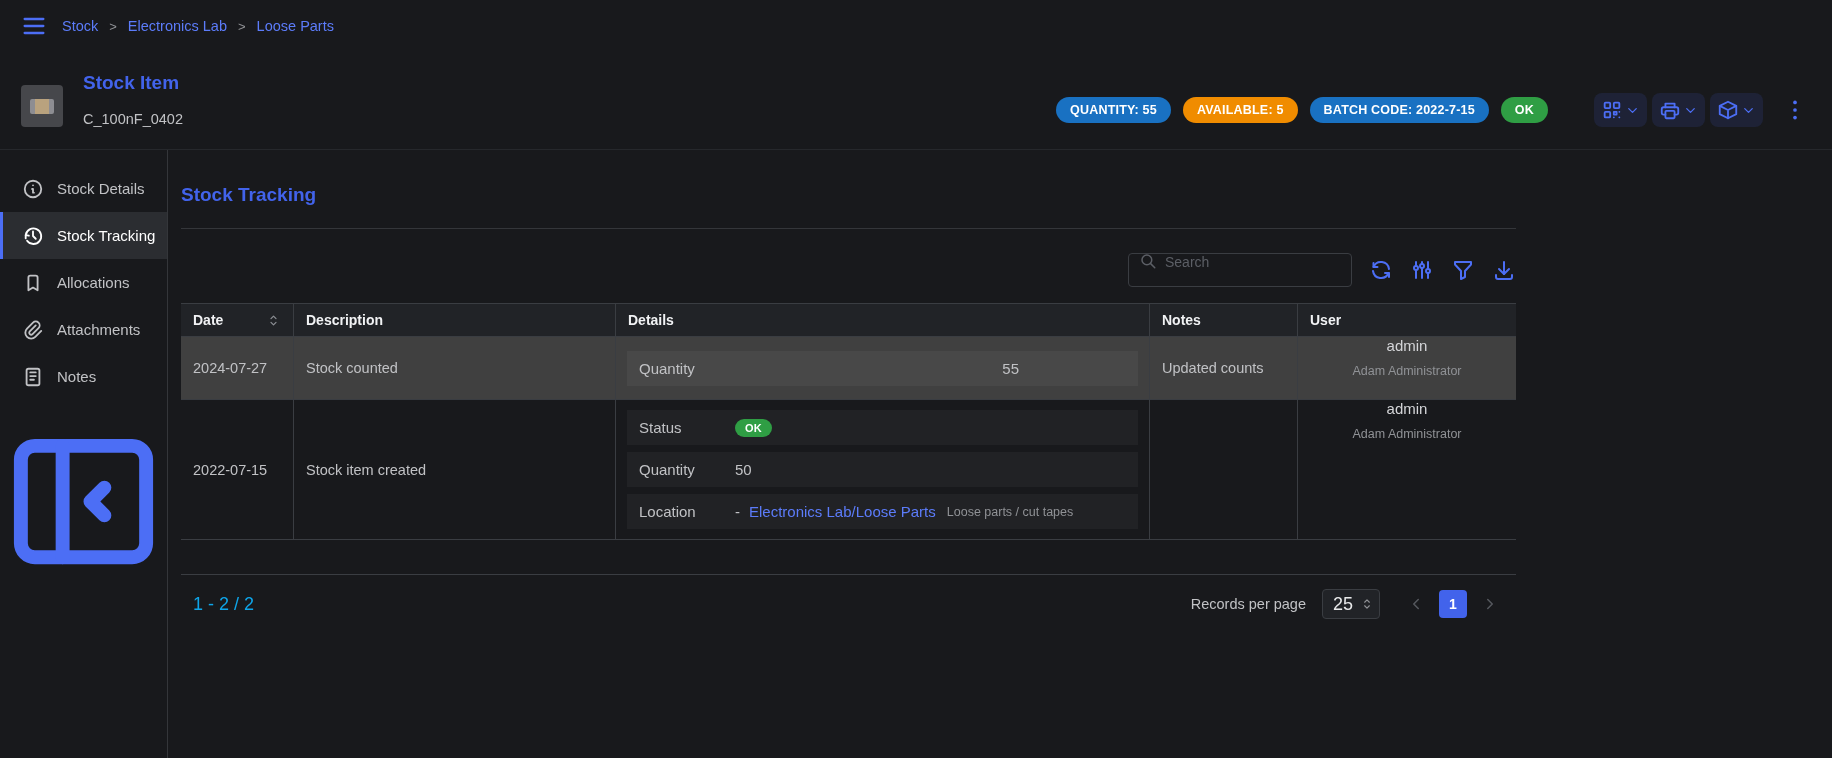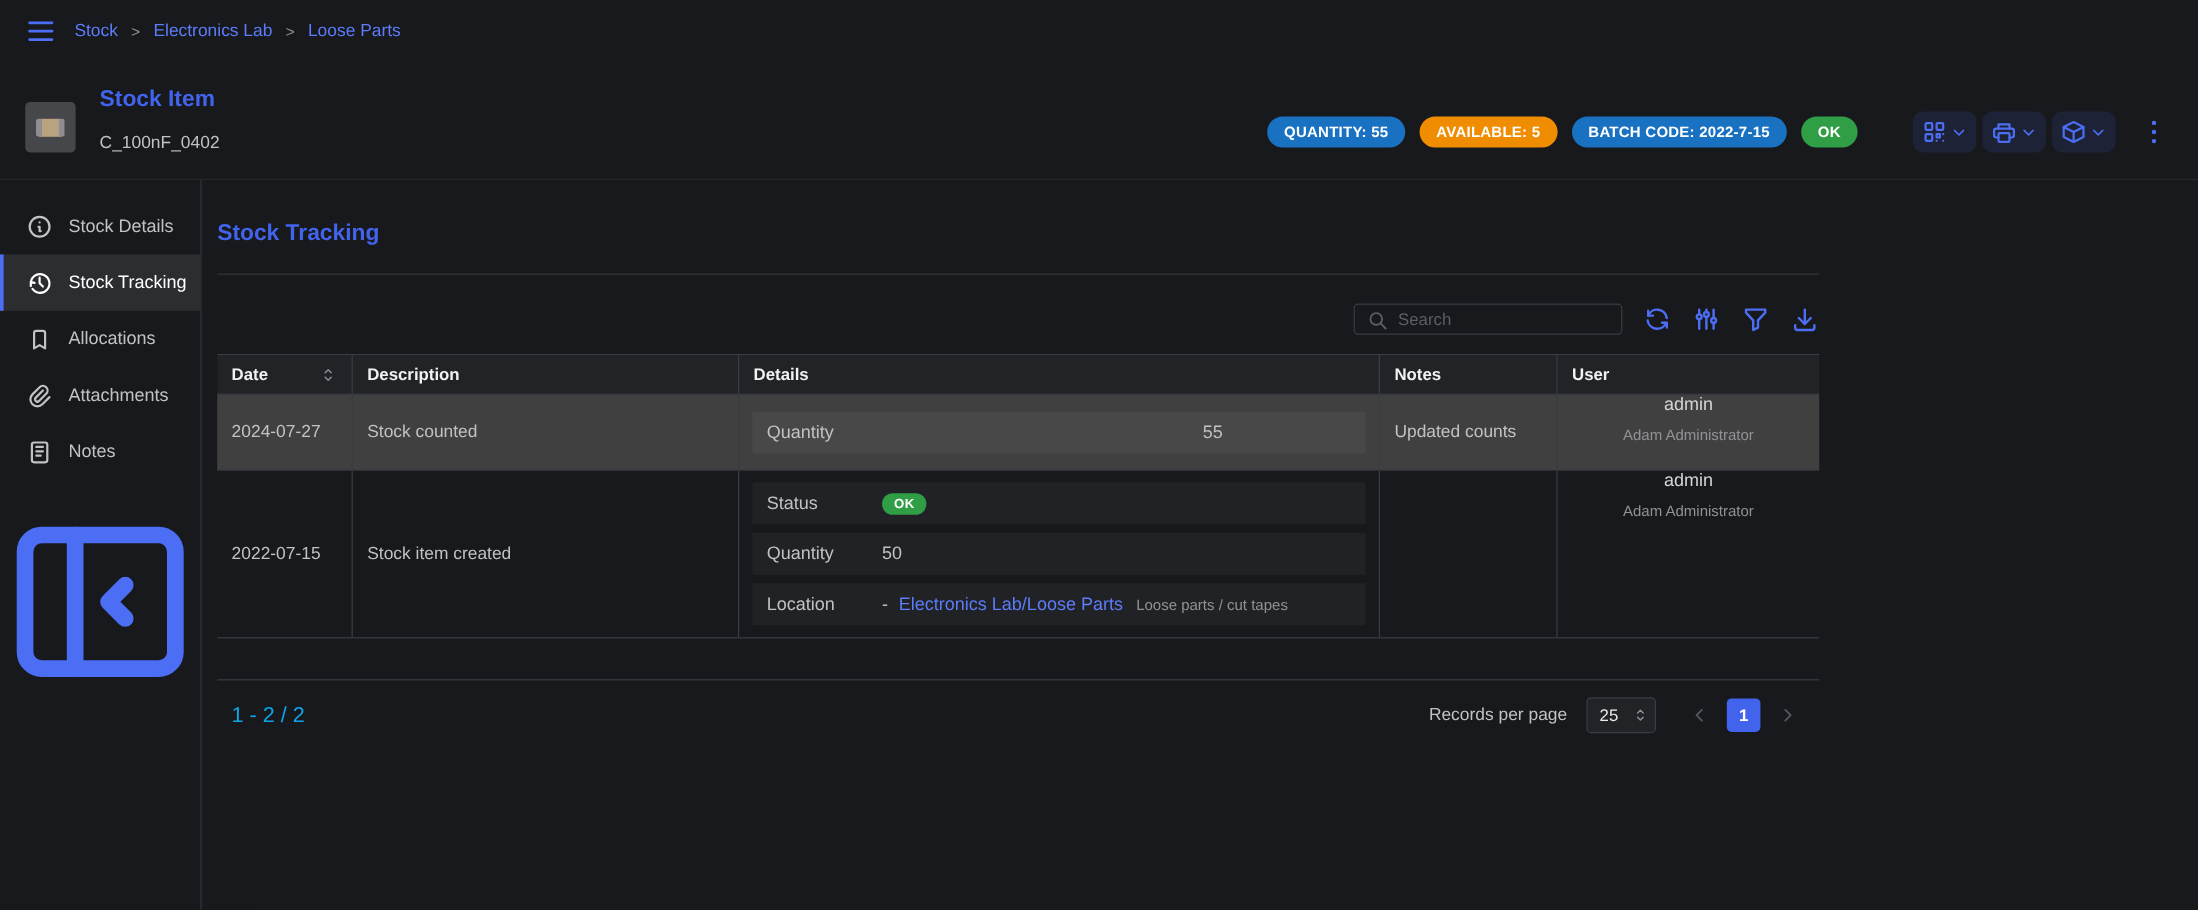--- a/index.html
+++ b/index.html
@@ -44,21 +44,21 @@
   .side-item svg { width:22px; height:22px; flex:0 0 auto; }
   .side-item.active { background:#2b2d31; color:#fff; border-left-color:#4c6ef5; }
   .collapse-btn { margin:16px 0 0 21px; width:24px; height:24px; color:#4c6ef5; cursor:pointer; }
 
   .main { flex:1; padding:34px 0 0 13px; }
   .main-inner { width:1335px; }
   .panel-title { color:#4263eb; font-size:19px; font-weight:700; }
   .panel-divider { margin-top:22px; border-bottom:1px solid #34363a; }
 
   .toolbar { margin-top:24px; display:flex; justify-content:flex-end; align-items:center; gap:17px; }
-  .search-box { width:224px; height:26px; border:1px solid #3a3d42; border-radius:4px; display:flex; align-items:flex-start; gap:8px; padding:4px 10px; background:#18191c; color:#5c5f66; }
+  .search-box { width:224px; height:26px; border:1px solid #3a3d42; border-radius:4px; display:flex; align-items:flex-end; gap:8px; padding:16px 10px; background:#18191c; color:#5c5f66; }
   .search-box svg { width:18px; height:18px; flex:0 0 auto; }
   .search-box input { flex:1; background:transparent; border:none; outline:none; color:#c1c2c5; font-size:14px; min-width:0; }
   .search-box input::placeholder { color:#5c5f66; }
   .tool-icon { width:24px; height:24px; color:#4c6ef5; cursor:pointer; }
 
   
   .ttable { margin-top:16px; border-top:1px solid #3a3d42; border-bottom:1px solid #3a3d42; }
   .tgrid { display:grid; grid-template-columns:113px 322px 534px 148px 218px; }
   .thead { background:#212327; border-bottom:1px solid #3a3d42; }
   .th { padding:8px 12px; font-size:14px; font-weight:700; color:#f1f2f4; border-right:1px solid #3a3d42; display:flex; align-items:center; }
@@ -83,21 +83,21 @@
   .user-cell { gap:10px;flex-direction:column; }
   .user-name { font-size:15px; color:#d4d5d8; }
   .user-full { font-size:12.5px; color:#909296; }
   .tspacer { height:34px; }
 
   
   .tfooter { display:flex; align-items:center; padding:14px 12px 0 12px; }
   .range { font-size:18px; color:#0ea5e9; }
   .footer-right { margin-left:auto; display:flex; align-items:center; }
   .records-label { font-size:14.5px; color:#c1c2c5; margin-right:16px; }
-  .page-size { width:58px; height:30px; border:1px solid #3a3d42; background:#212327; border-radius:4px; display:flex; align-items:center; justify-content:space-between; padding:0 5px 0 10px; font-size:14px; color:#e8e9ea; cursor:pointer; }
+  .page-size { width:58px; height:30px; border:1px solid #3a3d42; background:#212327; border-radius:4px; display:flex; align-items:center; justify-content:space-between; padding:0 5px 0 10px; font-size:18px; color:#e8e9ea; cursor:pointer; }
   .page-size svg { width:14px; height:14px; color:#909296; }
   .pager { display:flex; align-items:center; gap:9px; margin-left:22px; }
   .page-btn { width:28px; height:28px; border-radius:4px; display:flex; align-items:center; justify-content:center; color:#55585e; cursor:pointer; font-size:14px; }
   .page-btn svg { width:18px; height:18px; }
   .page-btn.active { background:#4263eb; color:#fff; font-weight:600; }
 </style>
 </head>
 <body>
 
 <div class="topbar">

